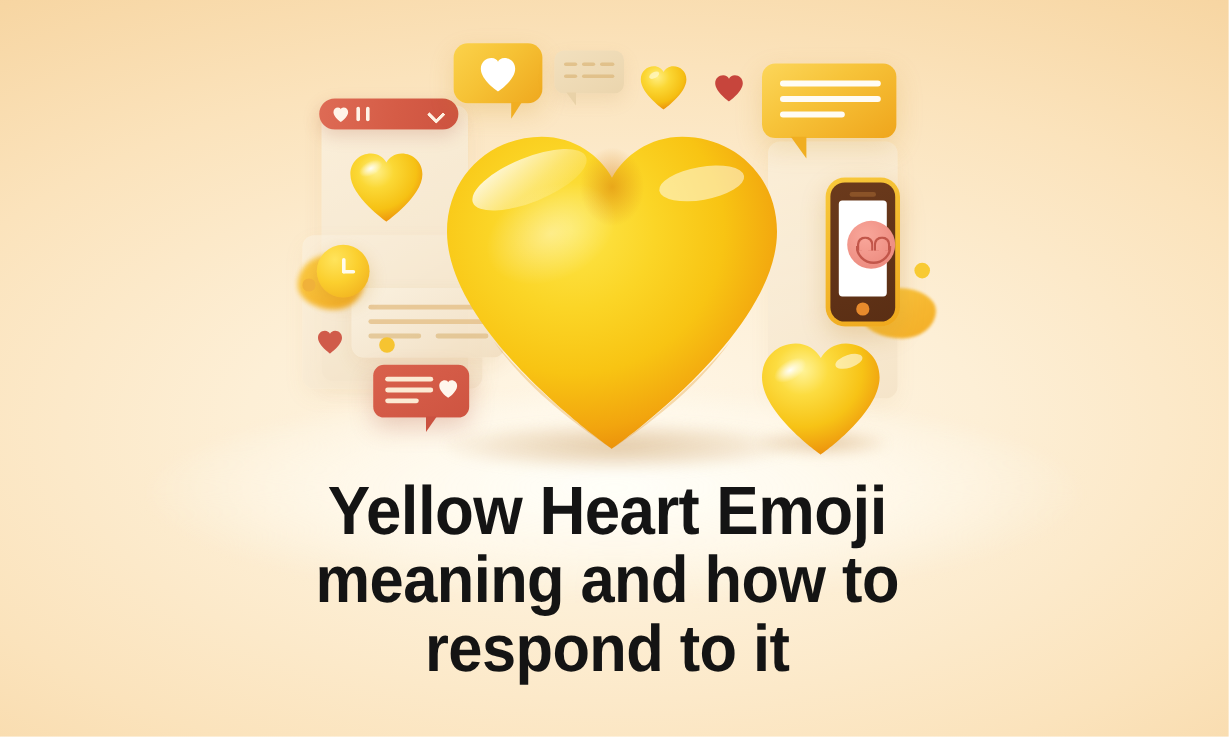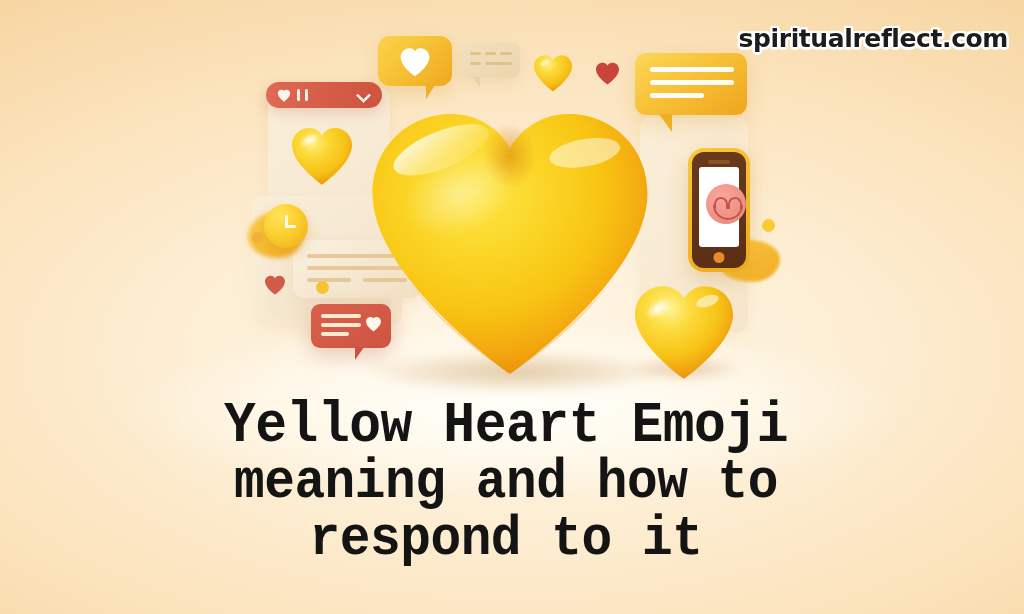--- a/index.html
+++ b/index.html
@@ -105,21 +105,21 @@
     font-weight:bold;font-size:25px;letter-spacing:-.4px;color:#1C1C1C;
     text-shadow:
       -2px -2px 0 #fff, 2px -2px 0 #fff, -2px 2px 0 #fff, 2px 2px 0 #fff,
       0 -2.5px 0 #fff, 0 2.5px 0 #fff, -2.5px 0 0 #fff, 2.5px 0 0 #fff;
     white-space:nowrap;
   }
 
   
   .title{
     position:absolute;left:0;right:12px;top:398px;text-align:center;
-    font-family:Liberation Mono, monospace;
+    font-family:Liberation Sans, sans-serif;
     font-weight:bold;color:#141414;
     line-height:.99;letter-spacing:-.5px;
   }
   .title .l1{display:block;font-size:57px;transform:scaleX(.93);}
   .title .l2{display:block;font-size:55px;transform:scaleX(.93);margin-top:2px;}
   .title .l3{display:block;font-size:55px;transform:scaleX(.93);margin-top:2px;}
 </style>
 </head>
 <body>
 
@@ -311,21 +311,20 @@
       <ellipse cx="27" cy="15" rx="17" ry="6.2" fill="url(#gTopShine)" transform="rotate(-22 27 15)"></ellipse>
 
       <ellipse cx="33" cy="30" rx="19" ry="13" fill="url(#gGlow)" opacity=".45" transform="rotate(-25 33 30)"></ellipse>
 
       <ellipse cx="75" cy="16" rx="12" ry="4.6" fill="#FFFFFF" opacity=".5" transform="rotate(-10 75 16)"></ellipse>
 
       <path d="M50 90C50 90 30 76 17 60c10 14 24 24 33 30 9-6 23-16 33-30C70 76 50 90 50 90z" fill="#E08808" opacity=".28"></path>
     </svg>
   </div>
 
-  <div class="watermark">spiritualreflect.com</div>
 
   <div class="title">
     <span class="l1">Yellow Heart Emoji</span>
     <span class="l2">meaning and how to</span>
     <span class="l3">respond to it</span>
   </div>
 
 </div>
 
 </body></html>

